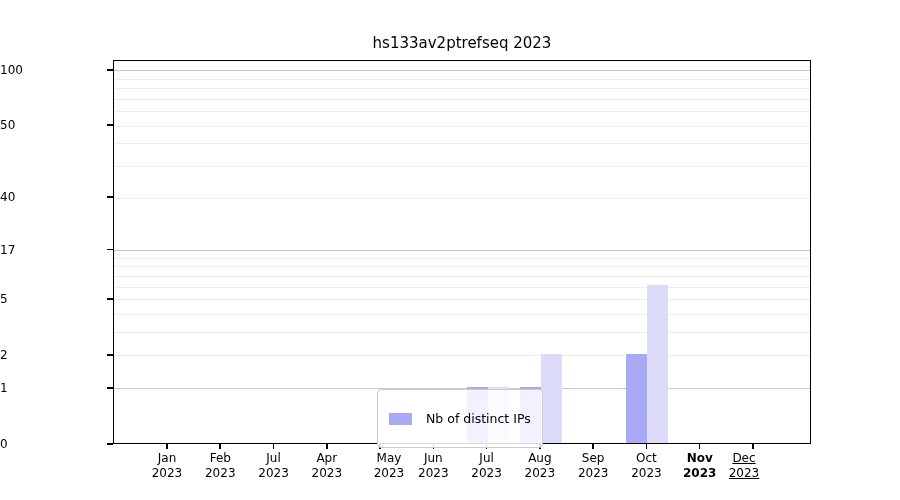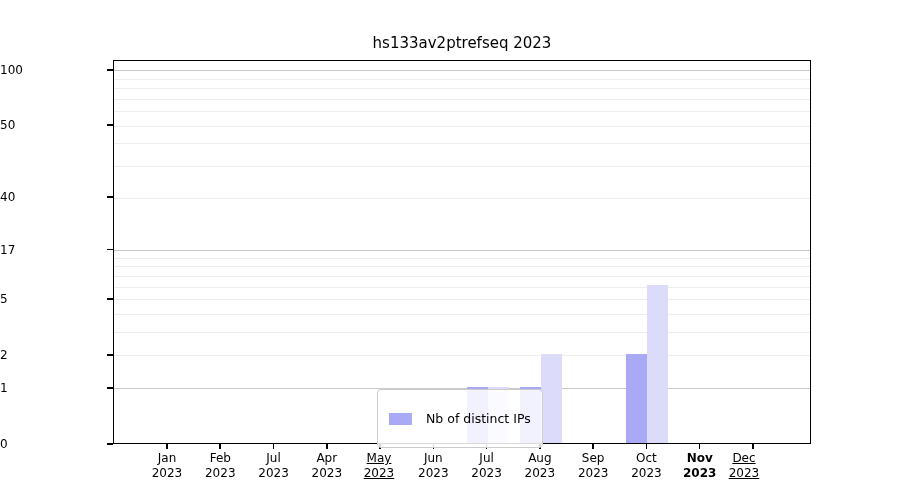--- a/index.html
+++ b/index.html
@@ -106,21 +106,21 @@
       <div class="xtick-label" style="left: 128.54px;">
         <div>Jul</div>
         <div>2023</div>
       </div>
       <div class="xtick-mark" style="left: 213.01px;"></div>
       <div class="xtick-label" style="left: 181.81px;">
         <div>Apr</div>
         <div>2023</div>
       </div>
       <div class="xtick-mark" style="left: 266.28px;"></div>
-      <div class="xtick-label" style="left: 234px; text-decoration: underline;">
+      <div class="xtick-label" style="left: 244px;">
         <div>May</div>
         <div>2023</div>
       </div>
       <div class="xtick-mark" style="left: 319.55px;"></div>
       <div class="xtick-label" style="left: 288.35px;">
         <div>Jun</div>
         <div>2023</div>
       </div>
       <div class="xtick-mark" style="left: 372.82px;"></div>
       <div class="xtick-label" style="left: 341.62px;">

